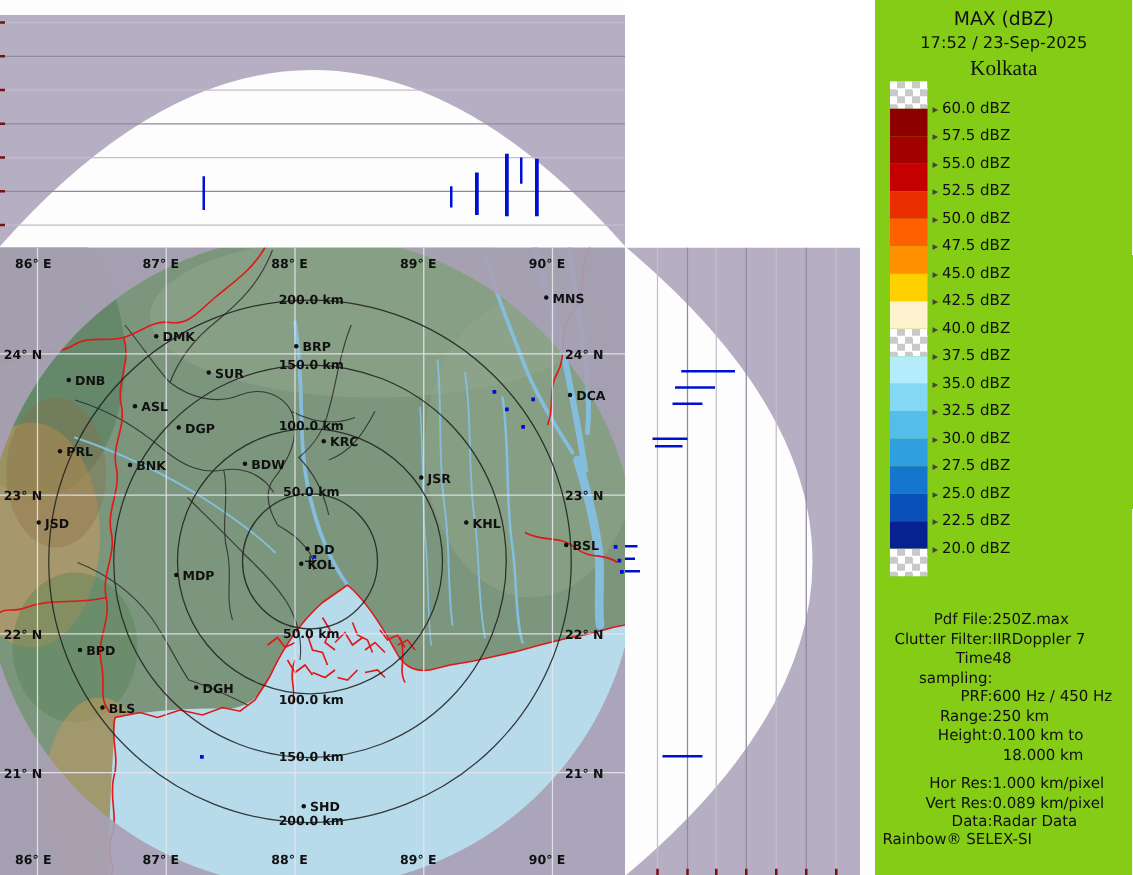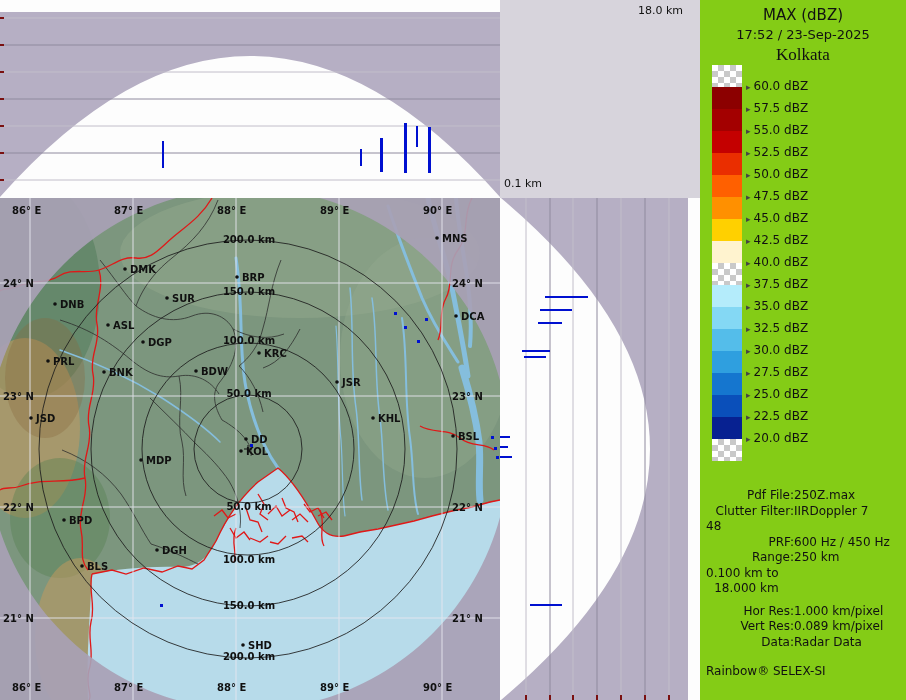--- a/index.html
+++ b/index.html
@@ -66,24 +66,20 @@
           <rect x="162" y="141" width="2" height="27" fill="#0010d0"></rect>
           <rect x="360" y="149" width="2" height="17" fill="#0010d0"></rect>
           <rect x="380" y="138" width="3" height="34" fill="#0010d0"></rect>
           <rect x="404" y="123" width="3" height="50" fill="#0010d0"></rect>
           <rect x="416" y="126" width="2" height="21" fill="#0010d0"></rect>
           <rect x="428" y="127" width="3" height="46" fill="#0010d0"></rect>
         </g>
     </svg>
   </div>
 
-  <div id="corner" class="abs">
-    <span id="hmax-label" class="corner-label">18.0 km</span>
-    <span id="hmin-label" class="corner-label">0.1 km</span>
-  </div>
 
   <div id="right-profile" class="abs">
     <svg width="200" height="502" viewBox="0 0 200 502">
       <rect x="0" y="0" width="200" height="502" fill="#fdfdfd"></rect>
       <path d="M1,0 Q299,251 1,502 L188,502 L188,0 Z" fill="#b6afc4"></path>
       <g stroke="#c2beca" stroke-width="1">
         <line x1="26" y1="0" x2="26" y2="502"></line>
           <line x1="73" y1="0" x2="73" y2="502"></line>
         <line x1="121" y1="0" x2="121" y2="502"></line>
           <line x1="169" y1="0" x2="169" y2="502"></line>
@@ -334,31 +330,33 @@
     <div id="info">
         <div class="info-row">
           <span class="info-key">Pdf File:</span>
           <span class="info-value">250Z.max</span>
         </div>
         <div class="info-row">
           <span class="info-key">Clutter Filter:</span>
           <span class="info-value">IIRDoppler 7</span>
         </div>
         <div class="info-row">
+          <span class="info-key">Time sampling:</span>
           <span class="info-value">48</span>
         </div>
         <div class="info-row">
           <span class="info-key">PRF:</span>
           <span class="info-value">600 Hz / 450 Hz</span>
         </div>
         <div class="info-row">
           <span class="info-key">Range:</span>
           <span class="info-value">250 km</span>
         </div>
         <div class="info-row">
+          <span class="info-key">Height:</span>
           <span class="info-value">0.100 km to
 18.000 km</span>
         </div>
         <div class="info-row gap">
           <span class="info-key">Hor Res:</span>
           <span class="info-value">1.000 km/pixel</span>
         </div>
         <div class="info-row">
           <span class="info-key">Vert Res:</span>
           <span class="info-value">0.089 km/pixel</span>

